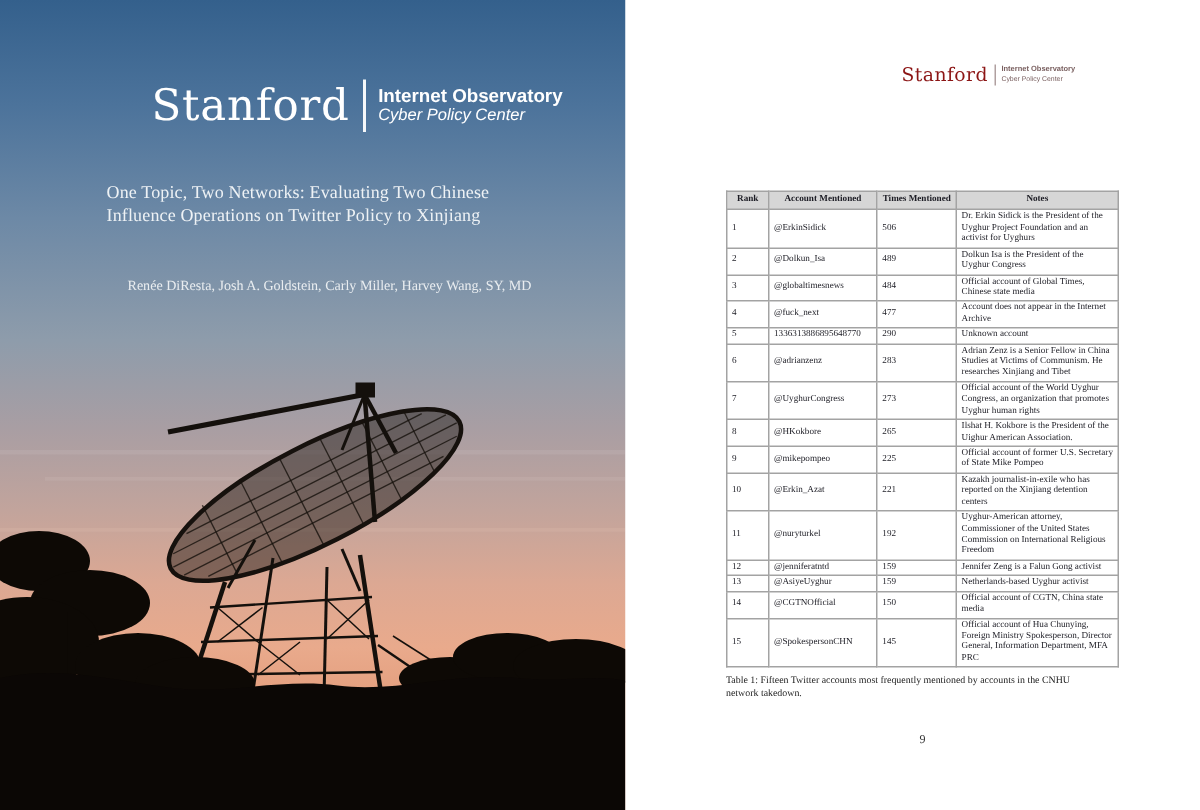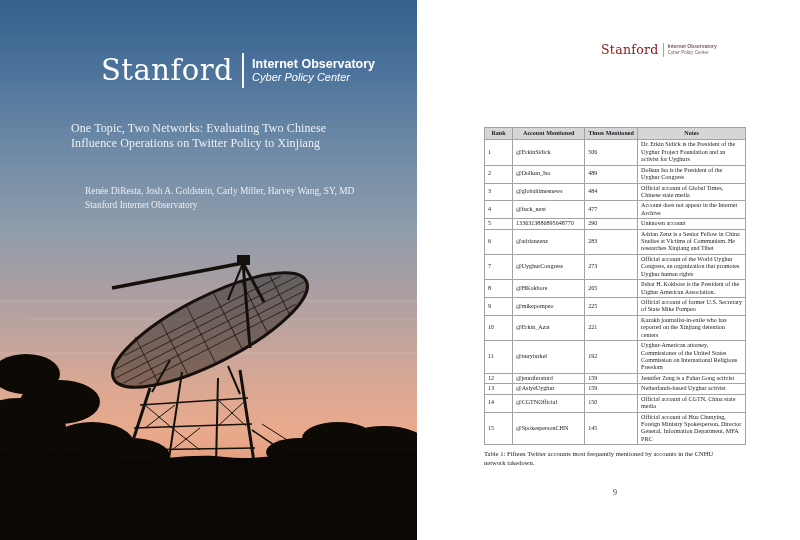--- a/index.html
+++ b/index.html
@@ -164,21 +164,20 @@
     </span>
   </div>
 
   <div class="cover-title">
     <div>One Topic, Two Networks: Evaluating Two Chinese</div>
     <div>Influence Operations on Twitter Policy to Xinjiang</div>
   </div>
 
   <div class="cover-byline">
     <div>Renée DiResta, Josh A. Goldstein, Carly Miller, Harvey Wang, SY, MD</div>
-    <div>Stanford Internet Observatory</div>
   </div>
 </div>
 
 <div class="page9">
 
   <div class="p9-logo">
     <span class="brand">Stanford</span>
     <span class="bar"></span>
     <span class="unit">
       <span class="l1">Internet Observatory</span>

